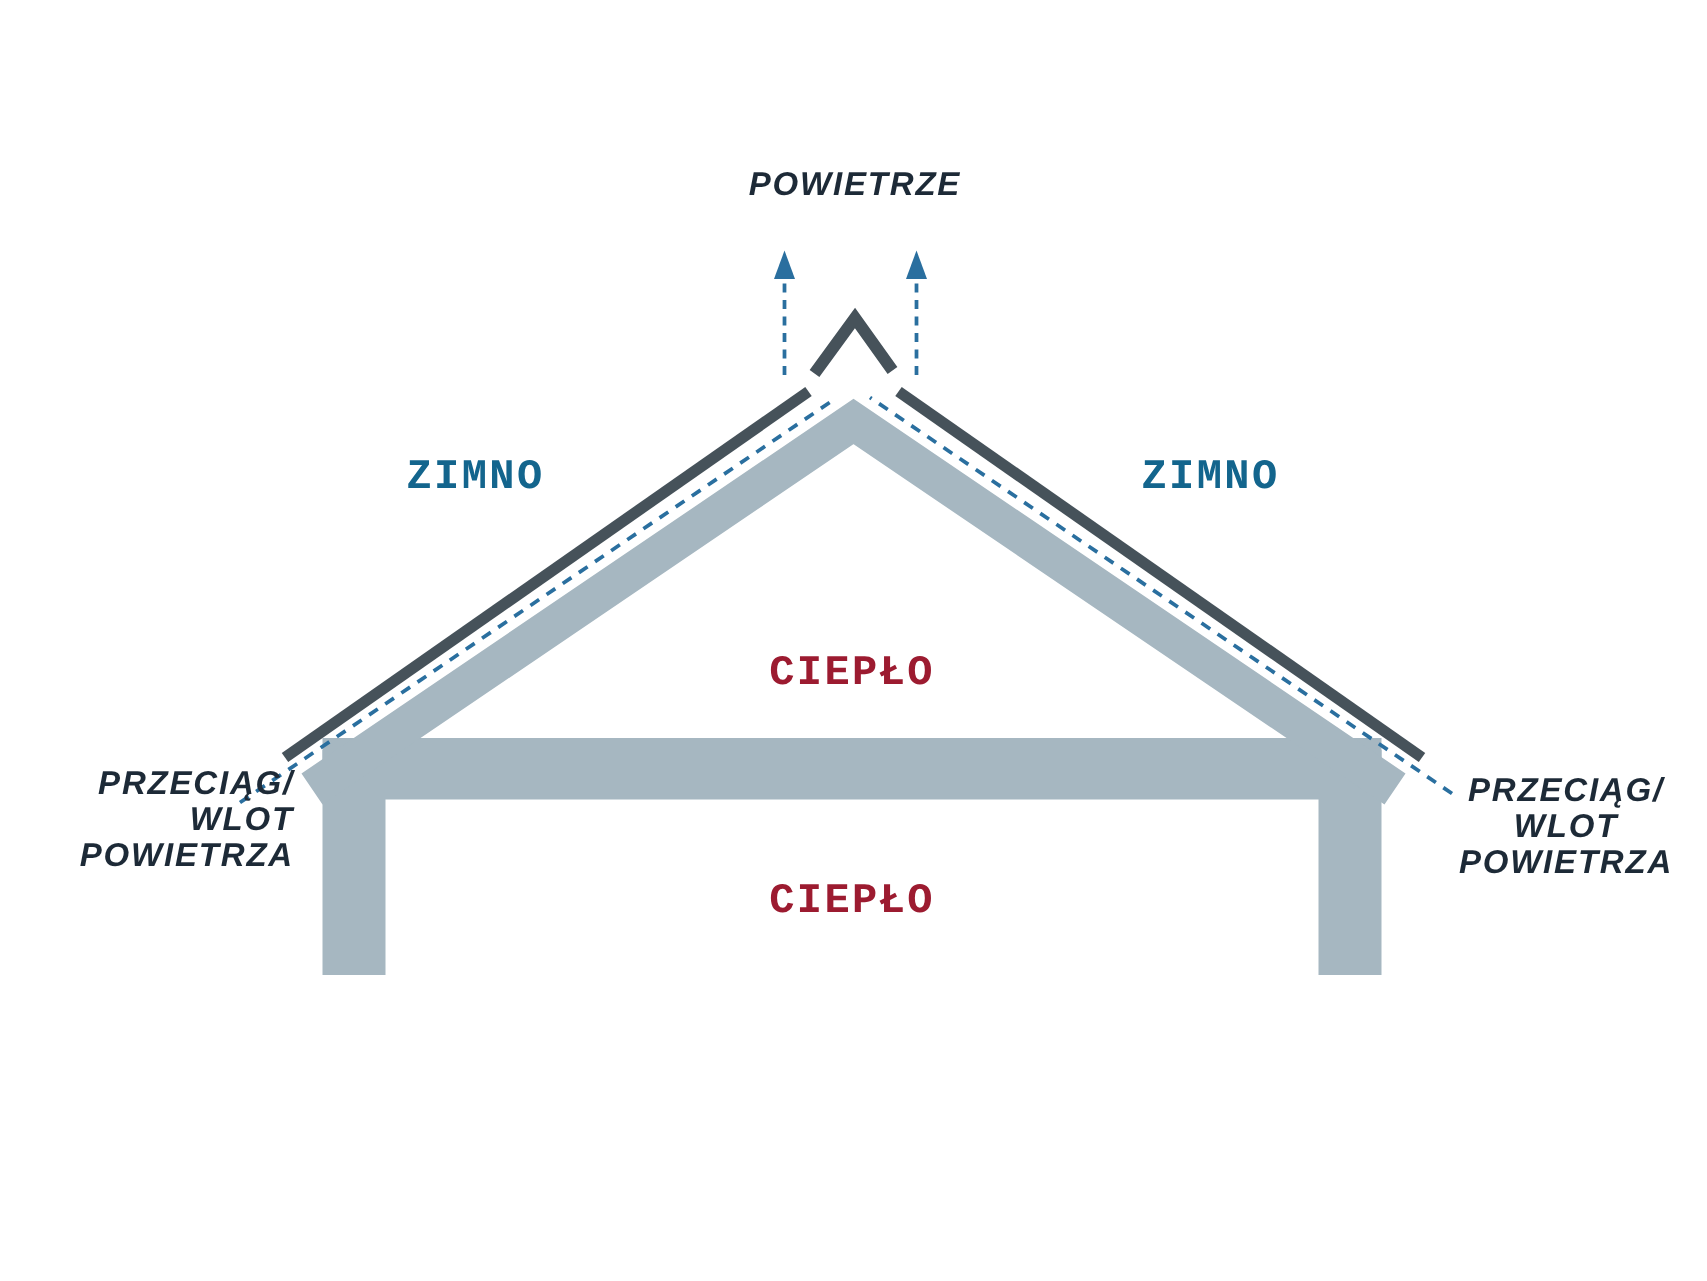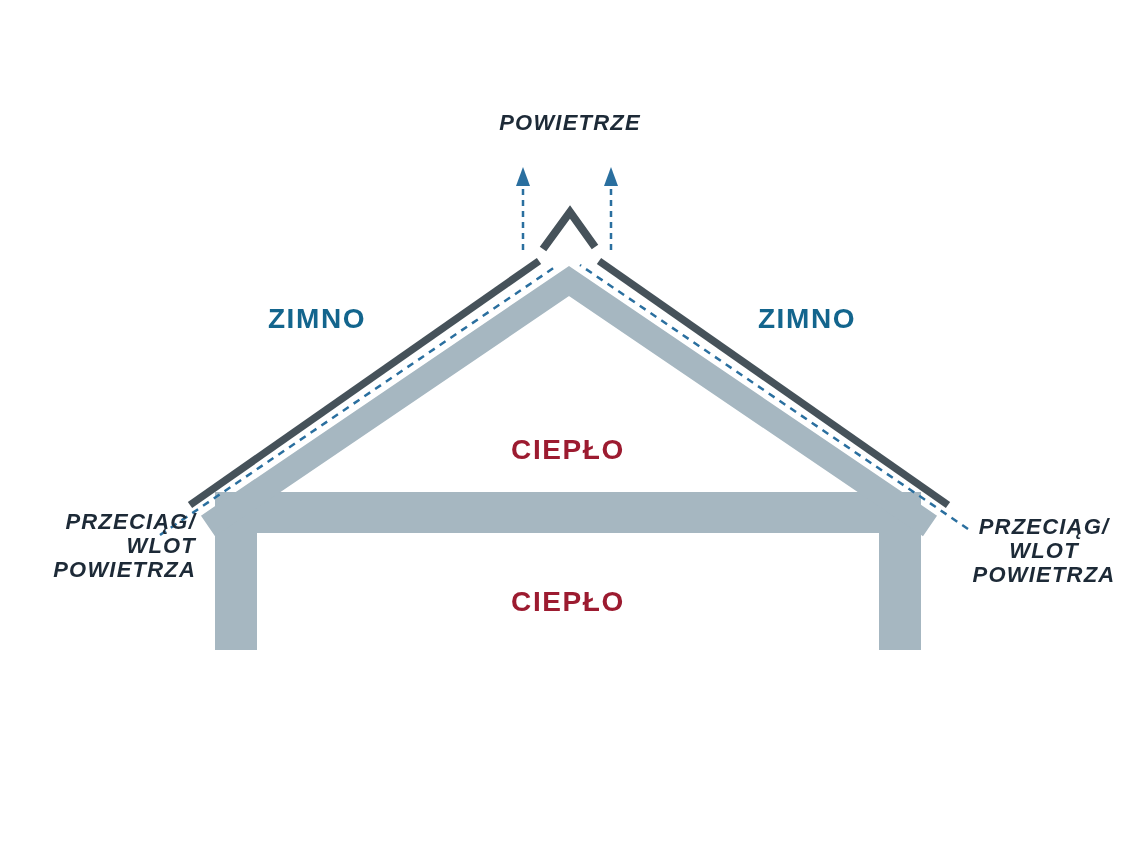--- a/index.html
+++ b/index.html
@@ -8,21 +8,21 @@
   .canvas {
     position: relative;
     width: 1138px;
     height: 854px;
     background: #ffffff;
     overflow: hidden;
   }
   .canvas svg { position: absolute; left: 0; top: 0; }
   .lbl { position: absolute; font-weight: 700; }
   .lbl-navy { font-size: 22px; letter-spacing: 1.2px; line-height: 1.12; font-style: italic; }
-  .lbl-temp { font-size: 28px; letter-spacing: 1.6px; }
+  .lbl-temp { font-size: 28px; letter-spacing: 1.6px; font-family: Liberation Mono, monospace; }
   .lbl-exhaust  { left: 370px; top: 111px; width: 400px; text-align: center; }
   .lbl-cold-left  { left: 217px; top: 303px; width: 200px; text-align: center; }
   .lbl-cold-right { left: 707px; top: 303px; width: 200px; text-align: center; }
   .lbl-warm-attic    { left: 468px; top: 434px; width: 200px; text-align: center; }
   .lbl-warm-interior { left: 468px; top: 586px; width: 200px; text-align: center; }
   .lbl-draft-left  { left: 0px;   top: 510px; width: 196px; text-align: right;  line-height: 1.1; }
   .lbl-draft-right { left: 944px; top: 515px; width: 200px; text-align: center; line-height: 1.1; }
 </style>
 </head>
 <body>

